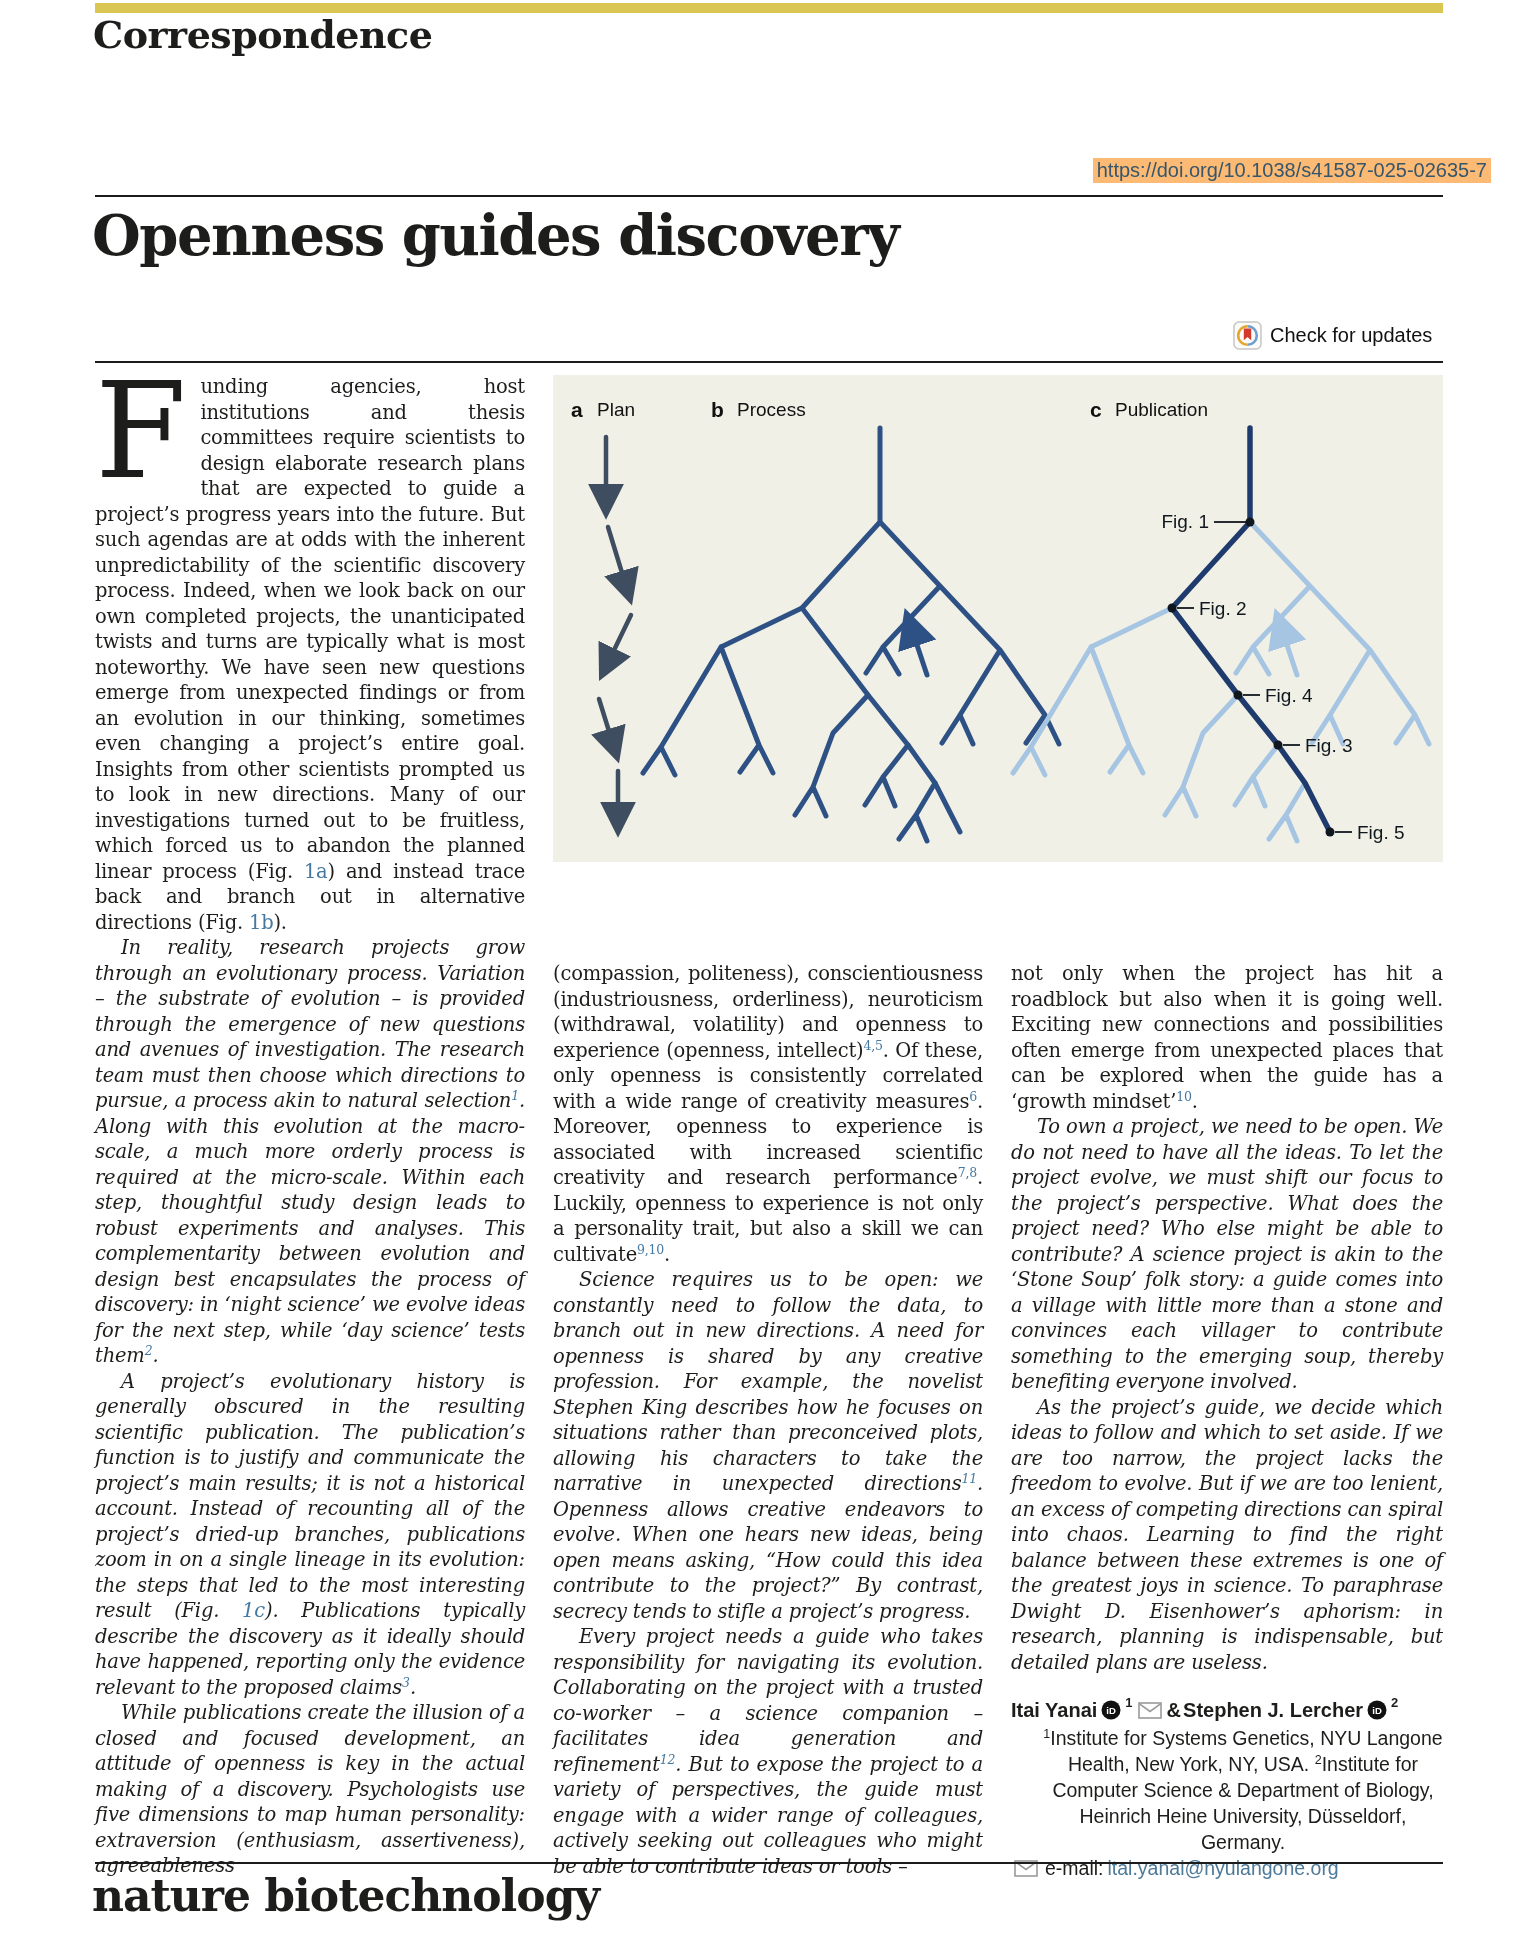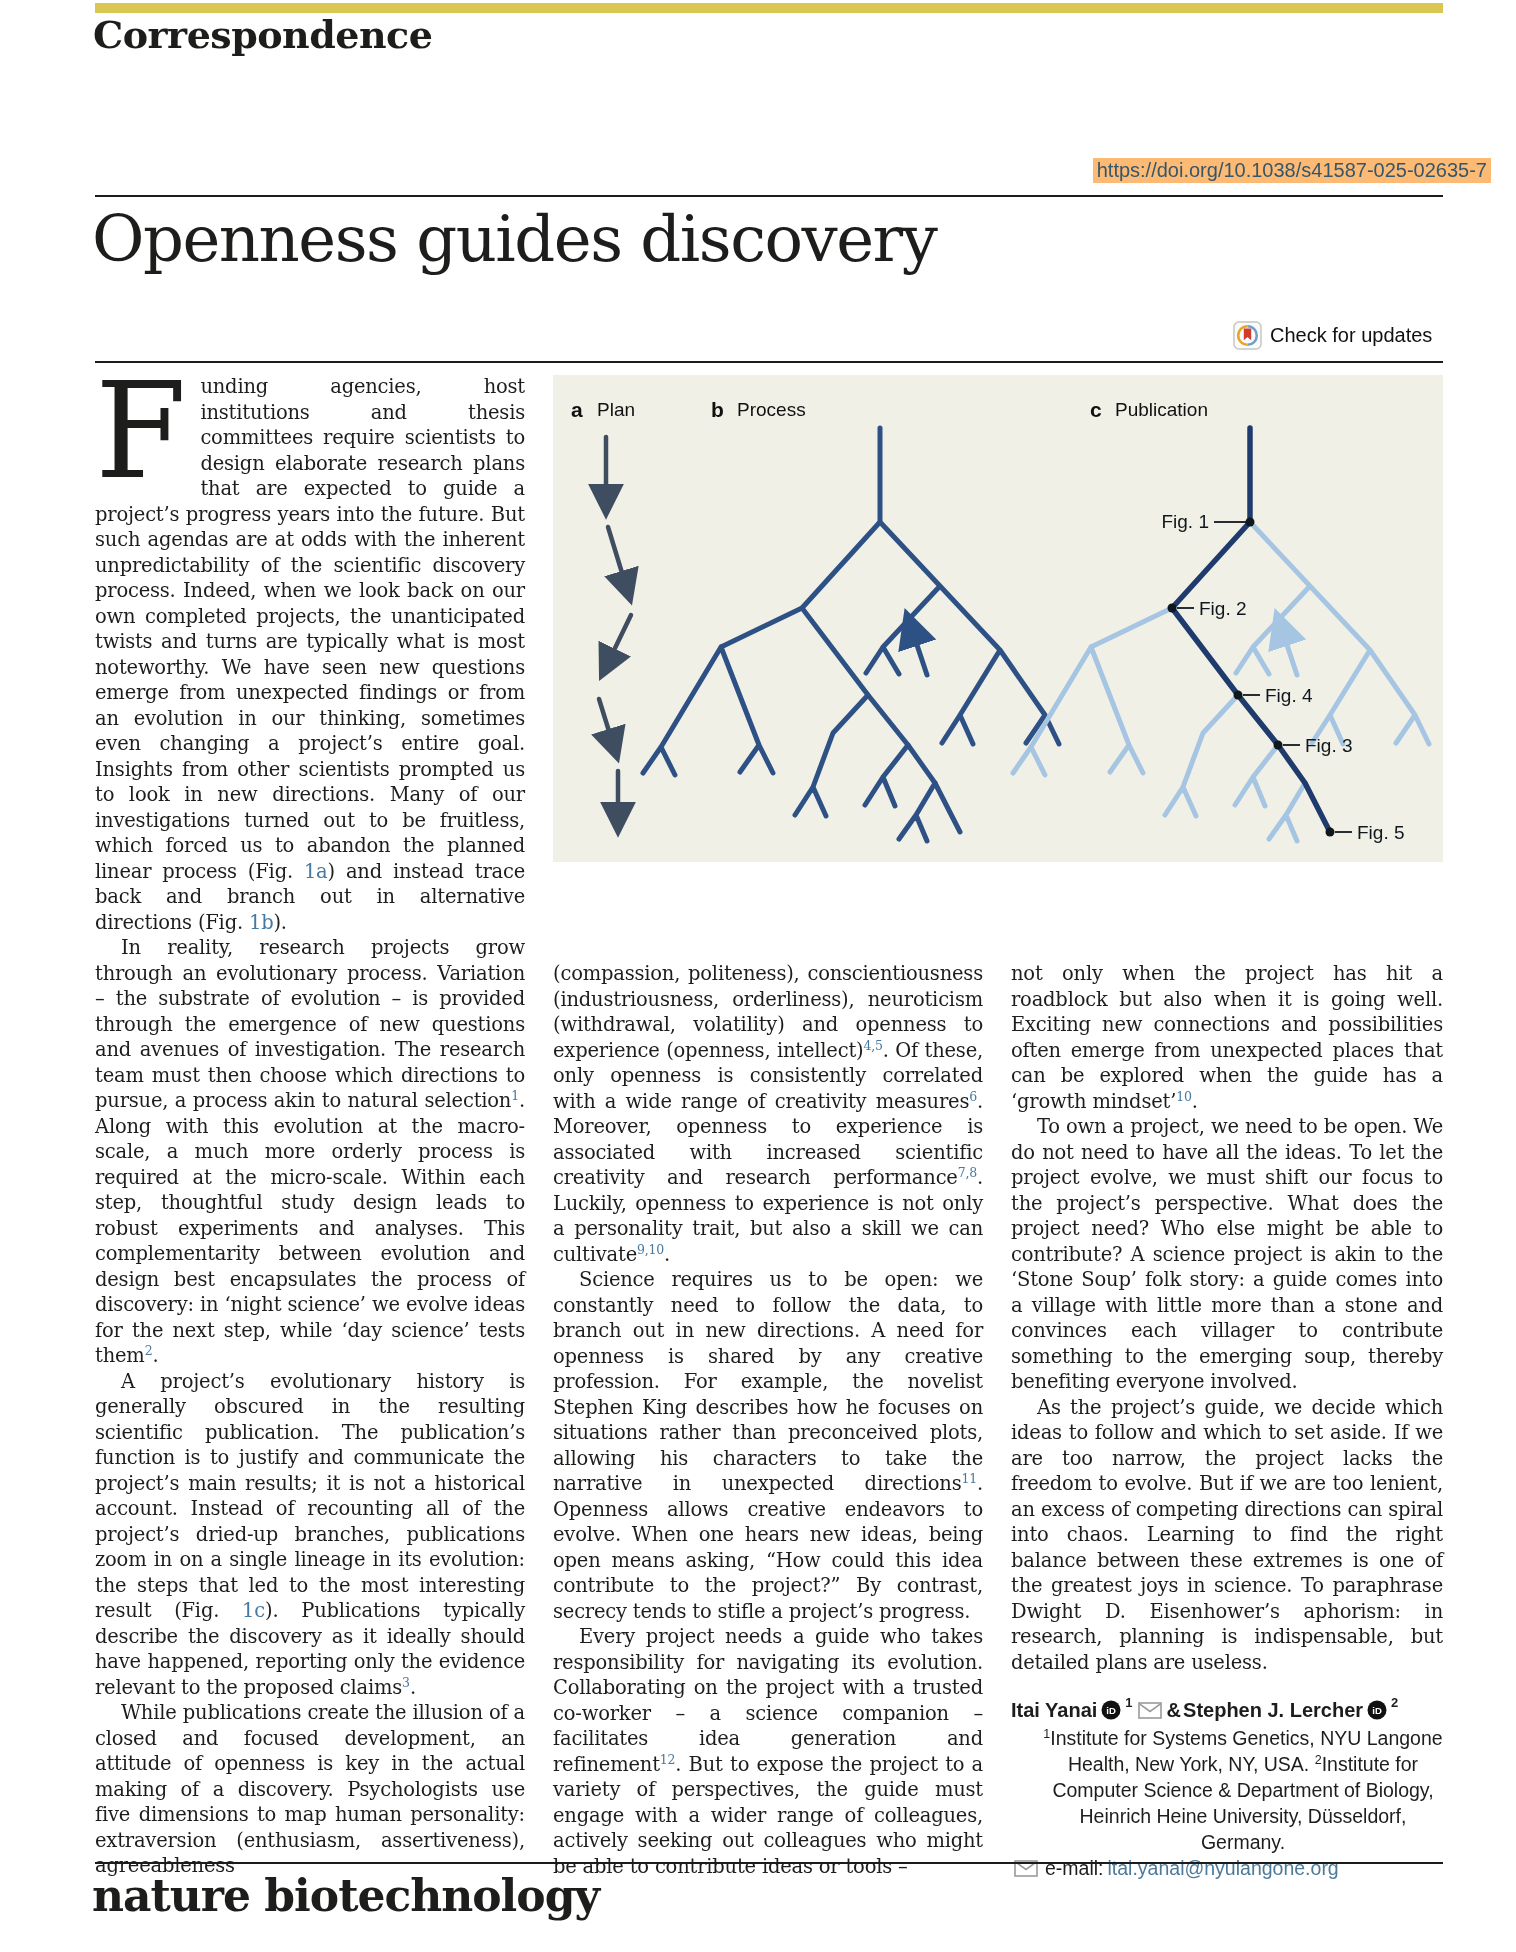--- a/index.html
+++ b/index.html
@@ -6,31 +6,31 @@
   #page{position:relative;width:1516px;height:1952px;background:#ffffff;overflow:hidden;
         font-family:"DejaVu Serif", serif;color:#1d1d1b;padding-left:48px;}
   .abs{position:absolute;}
   
   #yellow-bar{left:95px;top:3px;width:1348px;height:10px;background:#d9c653;}
   #section-name{left:93px;top:12px;font-size:38px;font-weight:700;letter-spacing:-0.5px;}
   #doi{top:158px;right:73px;font-family:"Liberation Sans",sans-serif;font-size:20px;
        color:#36566b;background:#fdba74;padding:1px 4px;text-decoration:none;}
   .rule{left:95px;width:1348px;height:2px;background:#1b1b1b;}
   #rule-title{top:195px;}
-  #article-title{left:92px;top:202px;font-size:64px;font-weight:400;letter-spacing:-1.5px;}
+  #article-title{left:92px;top:202px;font-size:56px;font-weight:700;letter-spacing:-1.5px;}
   #check-updates{left:1233px;top:321px;display:flex;align-items:center;gap:8px;cursor:pointer;}
   #check-updates span{font-family:"Liberation Sans",sans-serif;font-size:20px;color:#111;}
   #rule-body{top:361px;}
   
   .col{text-align:justify;font-size:19.5px;line-height:25.5px;letter-spacing:-0.2px;hyphens:auto;}
   #col1{left:95px;top:374px;width:430px;}
   #col2{left:553px;top:961px;width:430px;}
   #col3{left:1011px;top:961px;width:432px;}
   .para{margin:0;}
-  .para.indent{text-indent:26px;}
+  .para.indent{text-indent:26px;font-style:italic;}
   .dropcap{float:left;font-size:132px;line-height:102px;padding:6px 14px 0 0;font-weight:400;}
   .seg-sup,.seg-affsup{font-size:12.5px;vertical-align:super;line-height:0;}
   .seg-sup{color:#4579a1;cursor:pointer;}
   .seg-link{color:#4579a1;cursor:pointer;}
   .seg-b{font-weight:700;}
   
   #figure-box{left:553px;top:375px;width:890px;height:487px;background:#f1f0e6;}
   #figure-box svg{display:block;}
   .panel-letter{font-family:"Liberation Sans",sans-serif;font-size:21px;font-weight:700;fill:#111;}
   .panel-title{font-family:"Liberation Sans",sans-serif;font-size:19px;fill:#111;}

